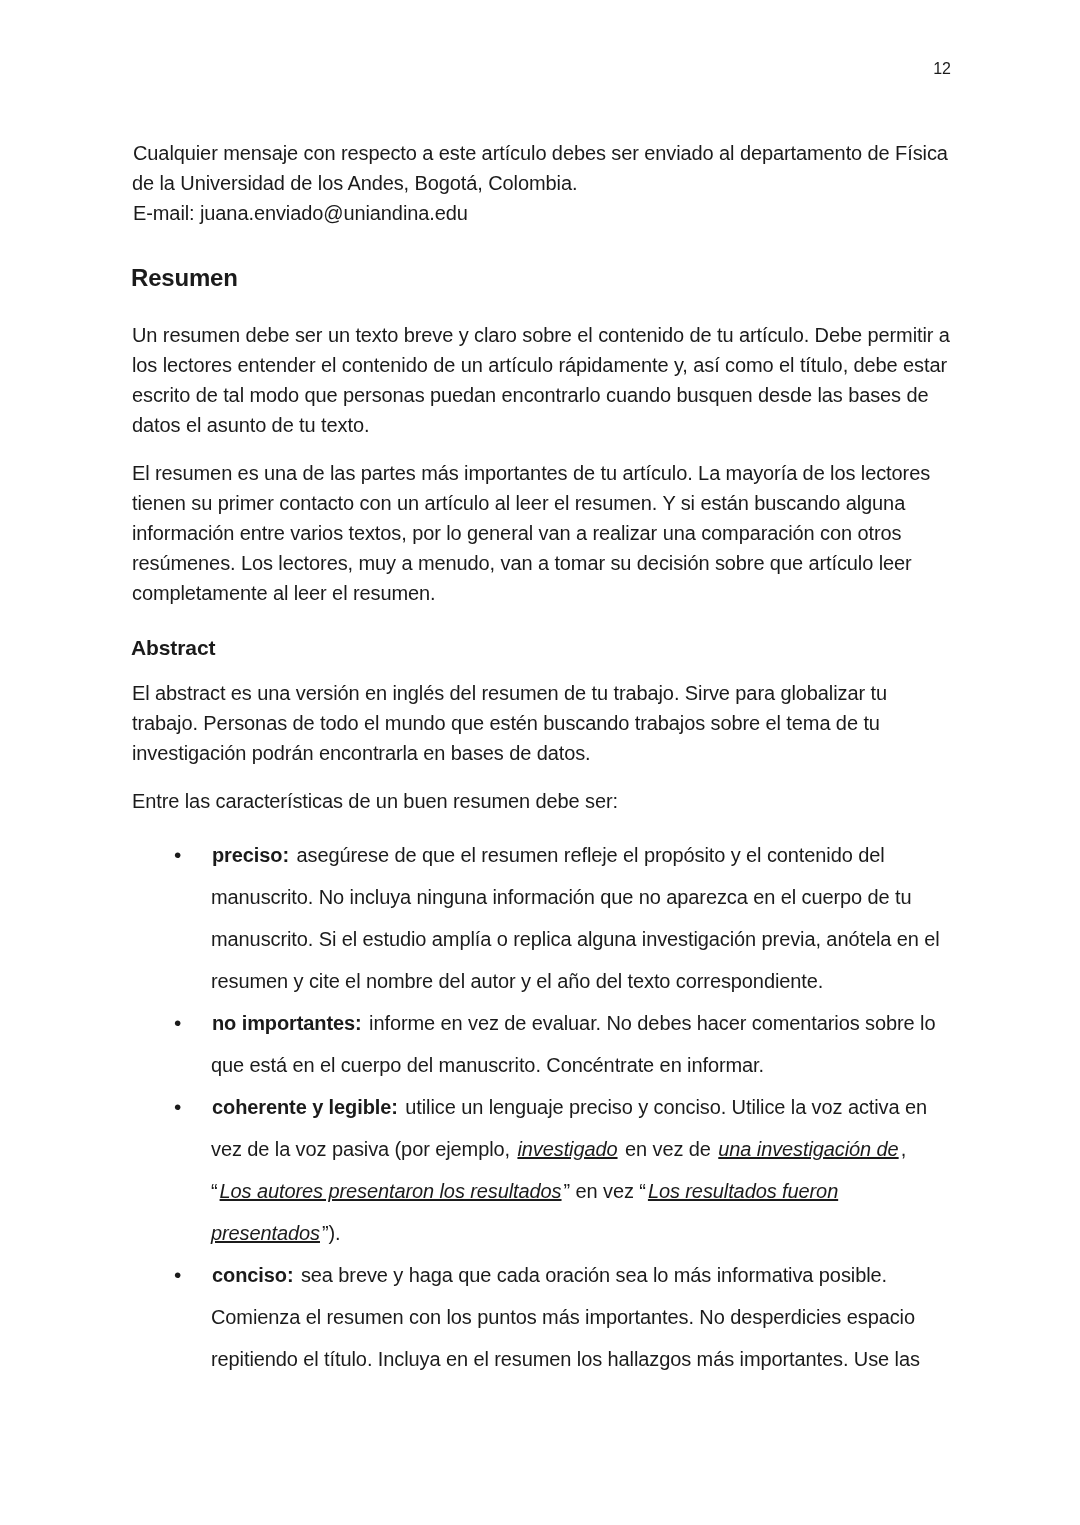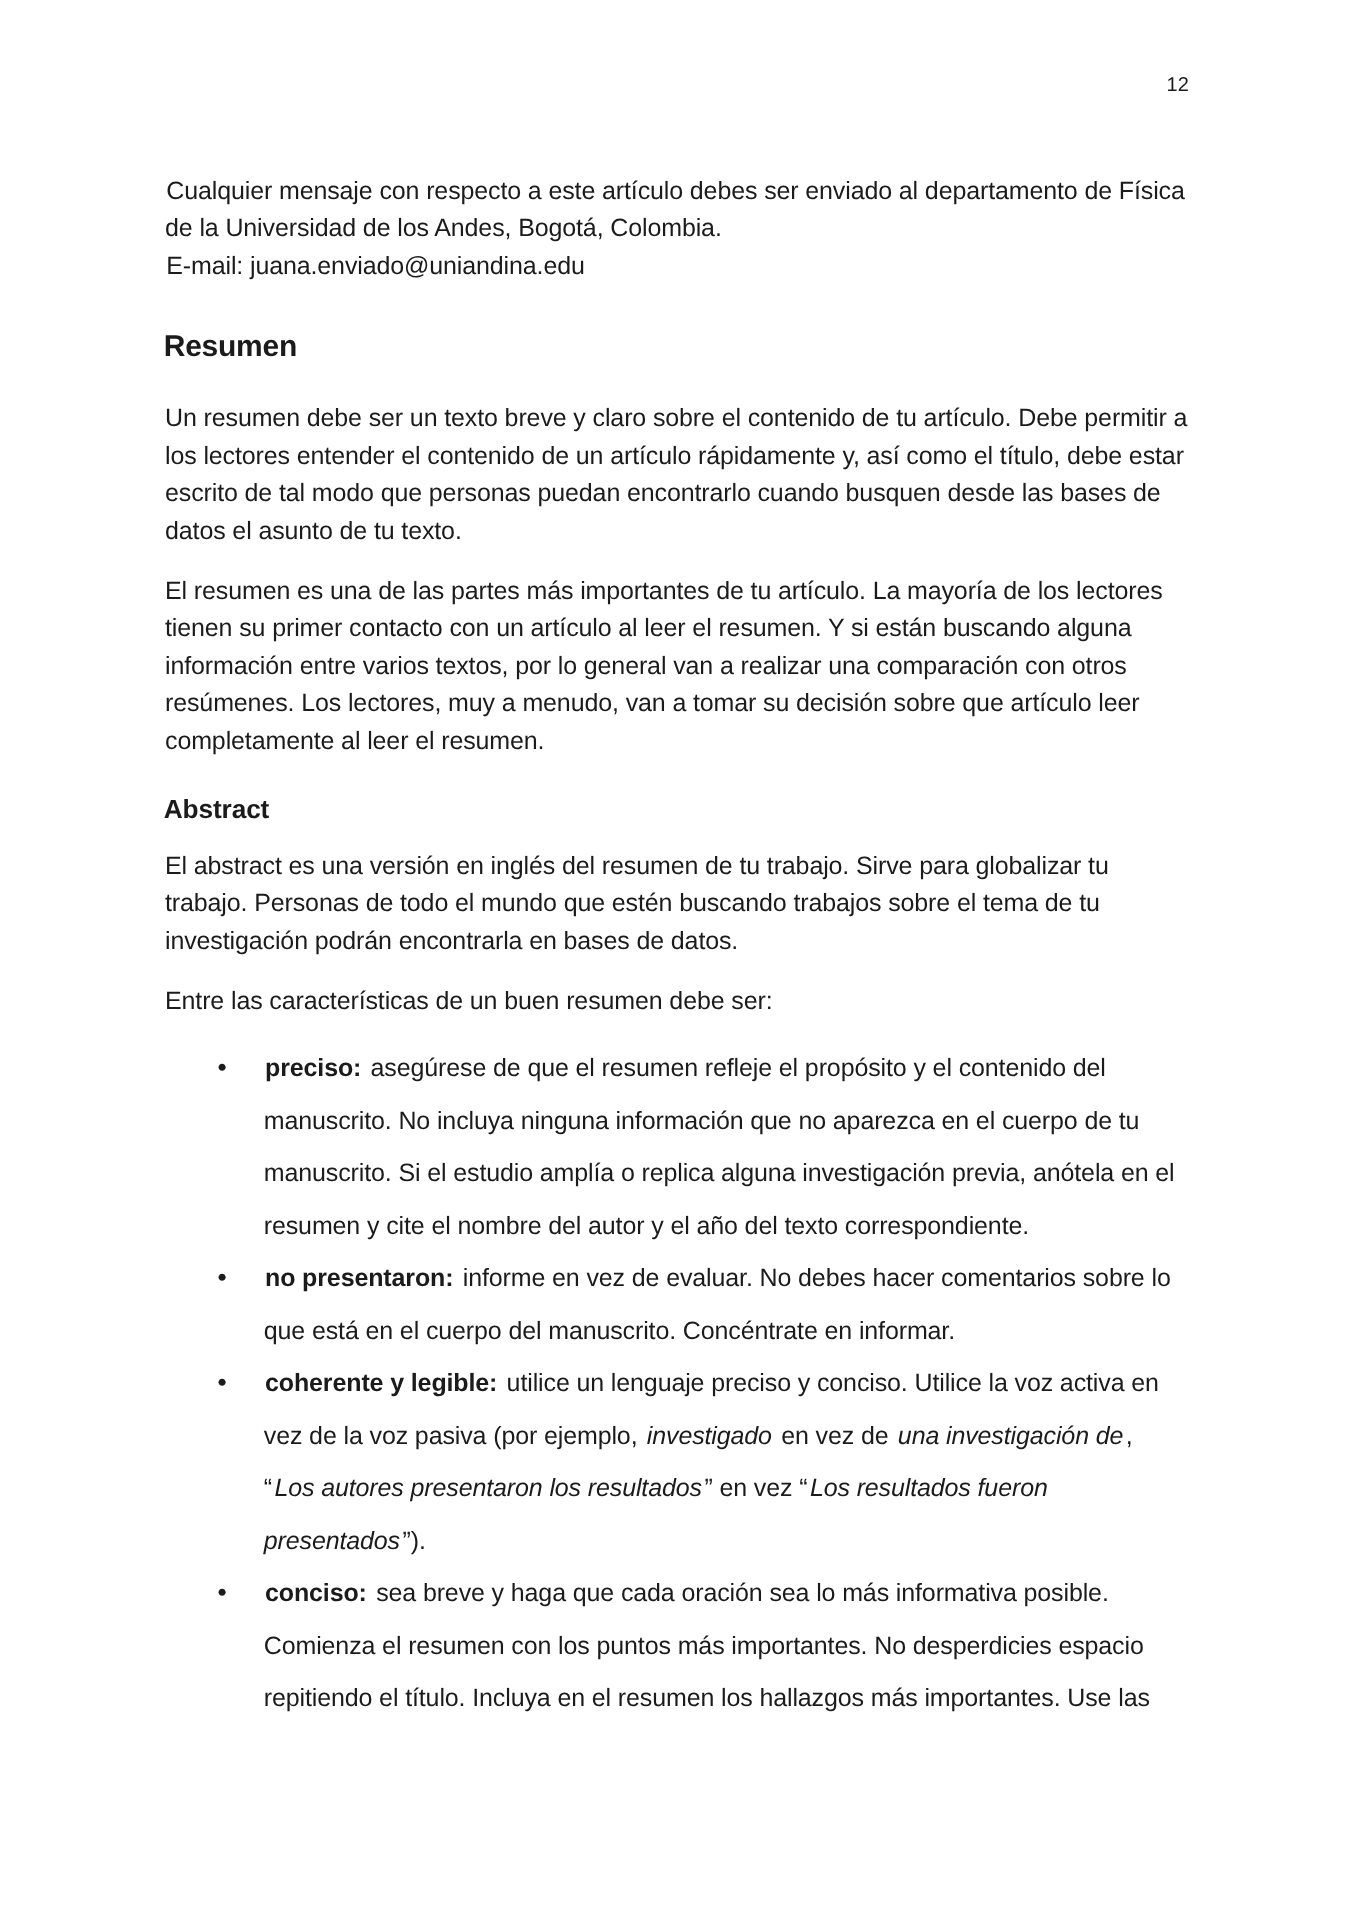--- a/index.html
+++ b/index.html
@@ -64,21 +64,21 @@
   }
   .bullets li::before {
     content: "\2022";
     position: absolute;
     left: -37px;
     top: 0;
     font-size: 21px;
     color: #1b1b1b;
   }
   .b { font-weight: 700; }
-  .i { font-style: italic; }
+  .i { font-style: italic; text-decoration: underline; }
 </style>
 </head>
 <body>
 
 <div class="page">
   <div class="page-number">12</div>
 
   <main class="content">
 
     <p class="body">
@@ -91,19 +91,19 @@
     <p class="body">Un resumen debe ser un texto breve y claro sobre el contenido de tu artículo. Debe permitir a los lectores entender el contenido de un artículo rápidamente y, así como el título, debe estar escrito de tal modo que personas puedan encontrarlo cuando busquen desde las bases de datos el asunto de tu texto.</p>
     <p class="body">El resumen es una de las partes más importantes de tu artículo. La mayoría de los lectores tienen su primer contacto con un artículo al leer el resumen. Y si están buscando alguna información entre varios textos, por lo general van a realizar una comparación con otros resúmenes. Los lectores, muy a menudo, van a tomar su decisión sobre que artículo leer completamente al leer el resumen.</p>
 
     <h2 class="h2">Abstract</h2>
     <p class="body">El abstract es una versión en inglés del resumen de tu trabajo. Sirve para globalizar tu trabajo. Personas de todo el mundo que estén buscando trabajos sobre el tema de tu investigación podrán encontrarla en bases de datos.</p>
 
     <p class="body">Entre las características de un buen resumen debe ser:</p>
 
     <ul class="bullets" id="bullet-list">
         <li><span class="b">preciso: </span><span>asegúrese de que el resumen refleje el propósito y el contenido del manuscrito. No incluya ninguna información que no aparezca en el cuerpo de tu manuscrito. Si el estudio amplía o replica alguna investigación previa, anótela en el resumen y cite el nombre del autor y el año del texto correspondiente.</span></li>
-        <li><span class="b">no presentaron: </span><span>informe en vez de evaluar. No debes hacer comentarios sobre lo que está en el cuerpo del manuscrito. Concéntrate en informar.</span></li>
+        <li><span class="b">no importantes: </span><span>informe en vez de evaluar. No debes hacer comentarios sobre lo que está en el cuerpo del manuscrito. Concéntrate en informar.</span></li>
         <li><span class="b">coherente y legible: </span><span>utilice un lenguaje preciso y conciso. Utilice la voz activa en vez de la voz pasiva (por ejemplo, </span><span class="i">investigado</span><span> en vez de </span><span class="i">una investigación de</span><span>, “</span><span class="i">Los autores presentaron los resultados</span><span>” en vez “</span><span class="i">Los resultados fueron presentados</span><span>”).</span></li>
         <li><span class="b">conciso: </span><span>sea breve y haga que cada oración sea lo más informativa posible. Comienza el resumen con los puntos más importantes. No desperdicies espacio repitiendo el título. Incluya en el resumen los hallazgos más importantes. Use las</span></li>
       </ul>
 
   </main>
 </div>
 
 </body></html>

